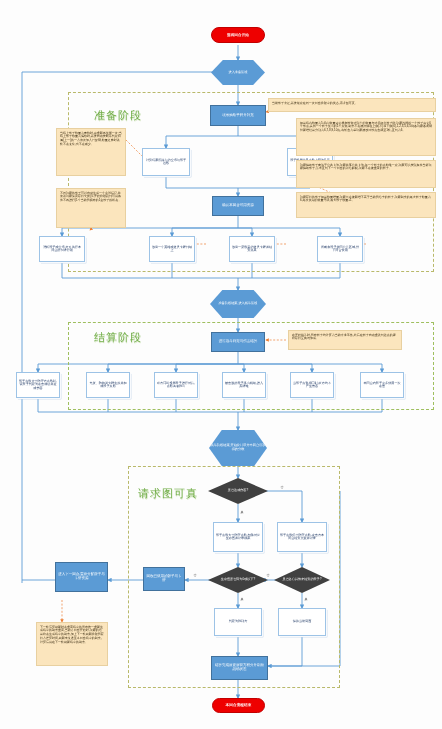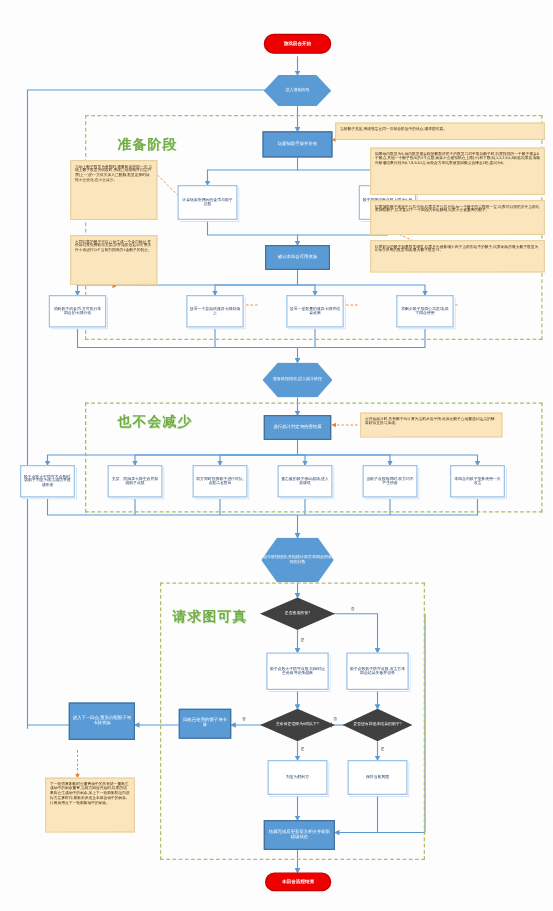--- a/index.html
+++ b/index.html
@@ -58,21 +58,21 @@
     background: radial-gradient(ellipse at 25% 0%, #fbe5bd 60%, transparent 61%),
                 radial-gradient(ellipse at 75% 100%, transparent 60%, #fbe5bd 61%);
   }
 
   
   .phase {
     position: absolute; border: 1px dashed #b9b96a; background: transparent;
   }
   .phase.p2 { border-color: #9fbf5f; }
   .phase-label {
-    position: absolute; color: #70ad47; font-weight: bold; font-size: 11px;
+    position: absolute; color: #70ad47; font-weight: normal; font-size: 11px;
     letter-spacing: 1px; white-space: nowrap;
     text-shadow: 0.5px 0.5px 0 #d9e8c8;
   }
   .edge-label {
     position: absolute; font-size: 3px; color: #404040; background: #fdfdfd;
     padding: 0 0.5px;
   }
 </style>
 </head>
 <body>
@@ -172,21 +172,21 @@
       <path d="M366,244 L352,244"></path>
       <path d="M286,340 L266,340" marker-end="url(#aho)"></path>
       <path d="M62,600 L62,622" marker-end="url(#aho)"></path>
     </g>
   </svg>
 
   <div class="phase" style="left:68px; top:92px; width:366px; height:180px;"></div>
   <div class="phase-label" style="left:94px; top:108px;">准备阶段</div>
 
   <div class="phase p2" style="left:68px; top:322px; width:366px; height:88px;"></div>
-  <div class="phase-label" style="left:94px; top:330px;">也不会减少</div>
+  <div class="phase-label" style="left:94px; top:330px;">结算阶段</div>
 
   <div class="phase" style="left:128px; top:466px; width:212px; height:222px;"></div>
   <div class="phase-label" style="left:138px; top:486px;">请求图可真</div>
 
   <div class="node terminal" style="left:211px; top:27px; width:54px; height:16px;">游戏回合开始</div>
 
   <div class="node hex" style="left:211px; top:60px; width:54px; height:25px;">进入准备阶段</div>
 
   <div class="node proc" style="left:210px; top:105px; width:56px; height:21px;">玩家抽取手牌并补充</div>
 

